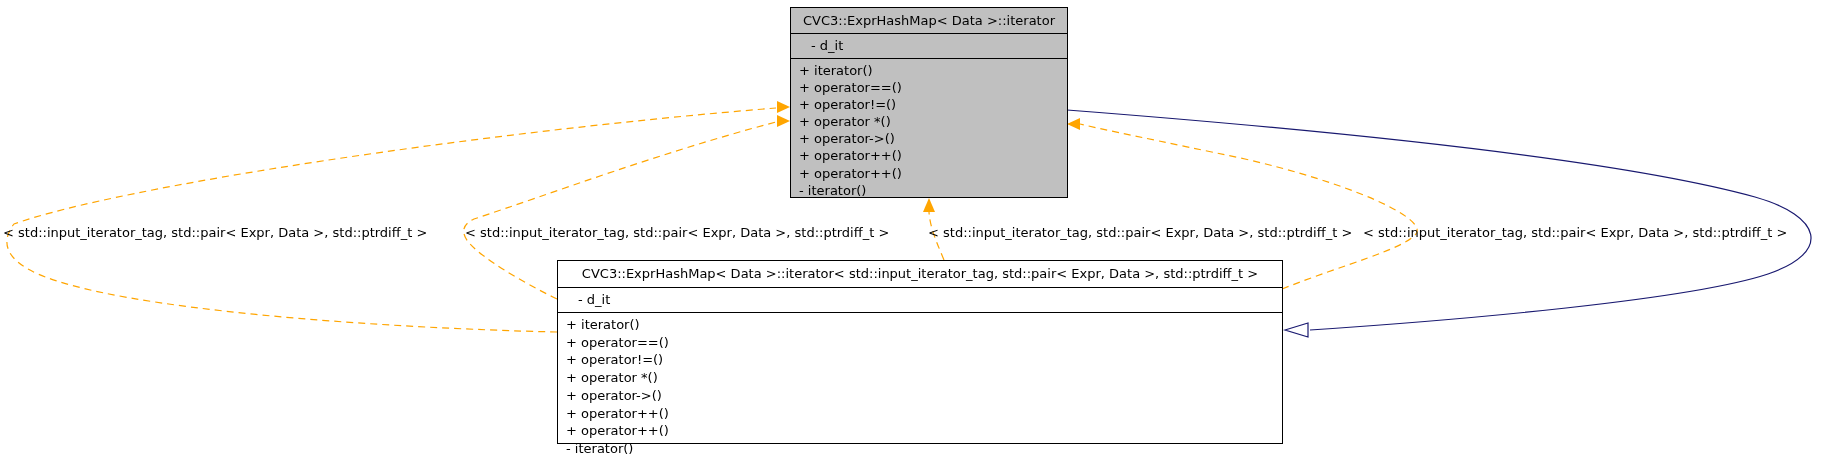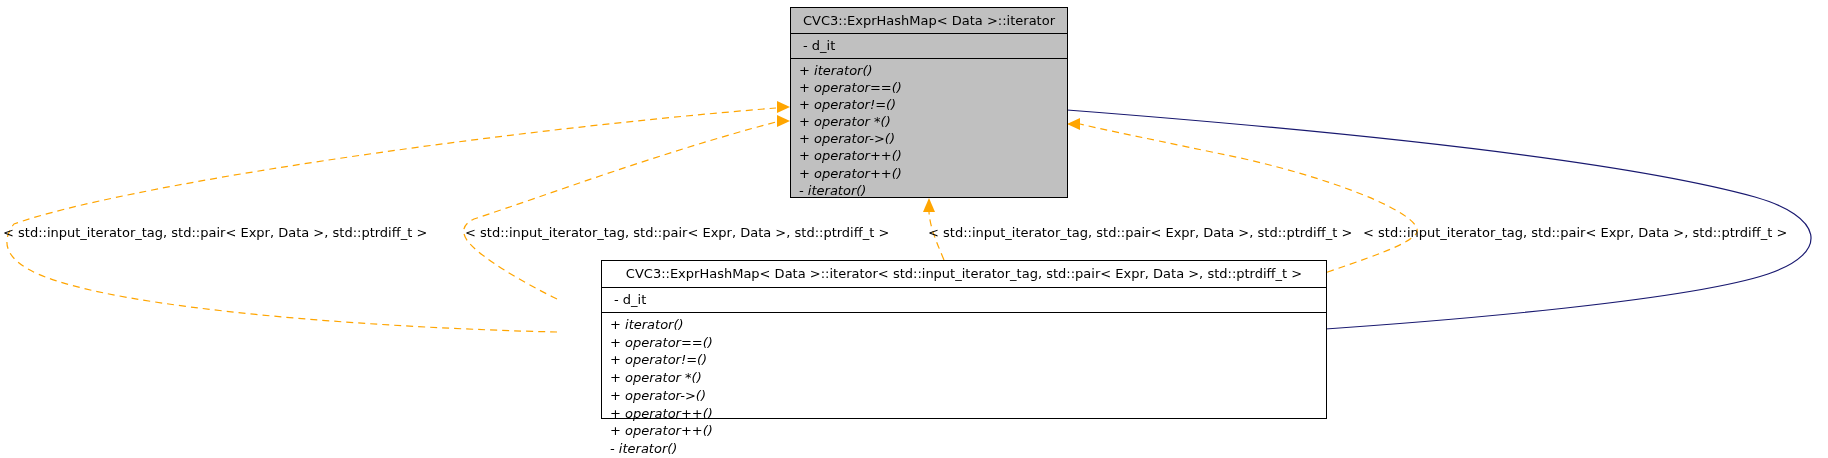--- a/index.html
+++ b/index.html
@@ -46,35 +46,35 @@
     background: var(--class-fill);
   }
   .uml-class .title {
     text-align: center;
     white-space: nowrap;
     overflow: hidden;
     border-bottom: 1px solid var(--border);
   }
   .uml-class .attrs {
     border-bottom: 1px solid var(--border);
-    padding-left: 12px;
+    padding-left: 20px;
     white-space: nowrap;
   }
   .uml-class .methods {
     padding: 3px 8px 0 8px;
   }
-  .uml-class .methods div { white-space: nowrap; font-style: italic; }
+  .uml-class .methods div { white-space: nowrap; }
 
   .class-focus { background: var(--focus-class-fill); }
   .class-focus.uml-class { left: 790px; top: 7px; width: 278px; height: 191px; }
   .class-focus .title   { height: 26px; line-height: 25px; }
   .class-focus .attrs   { height: 25px; line-height: 24px; }
   .class-focus .methods { line-height: 17.1px; }
 
-  .class-instance.uml-class { left: 557px; top: 260px; width: 726px; height: 159px; margin-left: 44px; }
+  .class-instance.uml-class { left: 557px; top: 260px; width: 726px; height: 184px; }
   .class-instance .title   { height: 27px; line-height: 26px; }
   .class-instance .attrs   { height: 25px; line-height: 24px; }
   .class-instance .methods { line-height: 17.7px; }
 
   .edge-label {
     position: absolute;
     top: 224px;
     height: 17px;
     line-height: 17px;
     white-space: nowrap;

